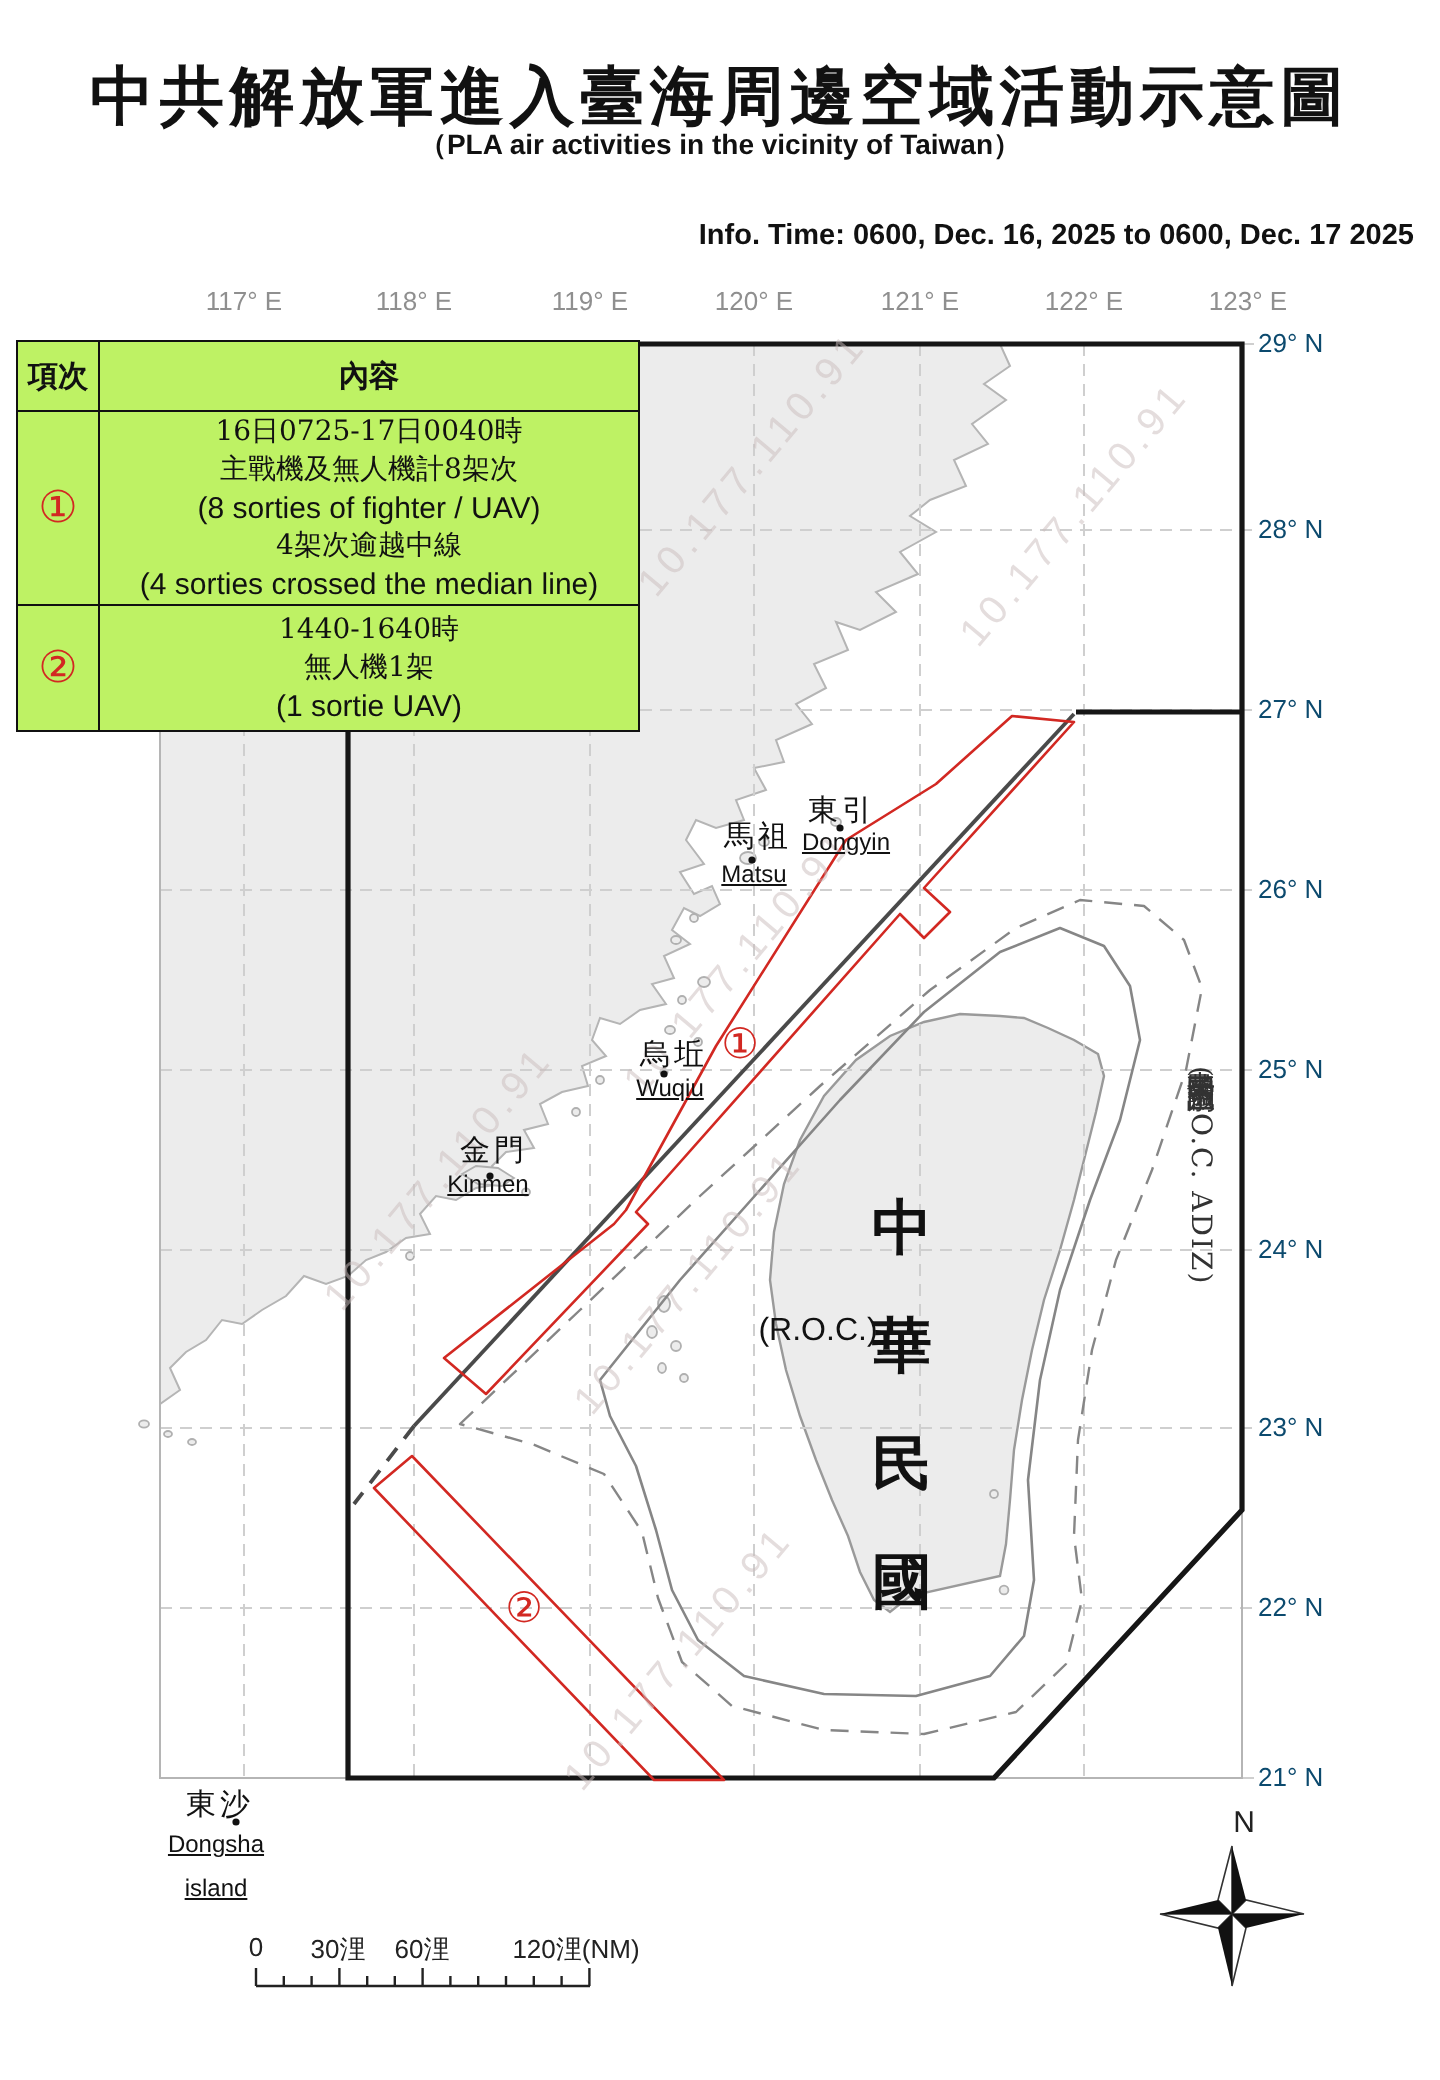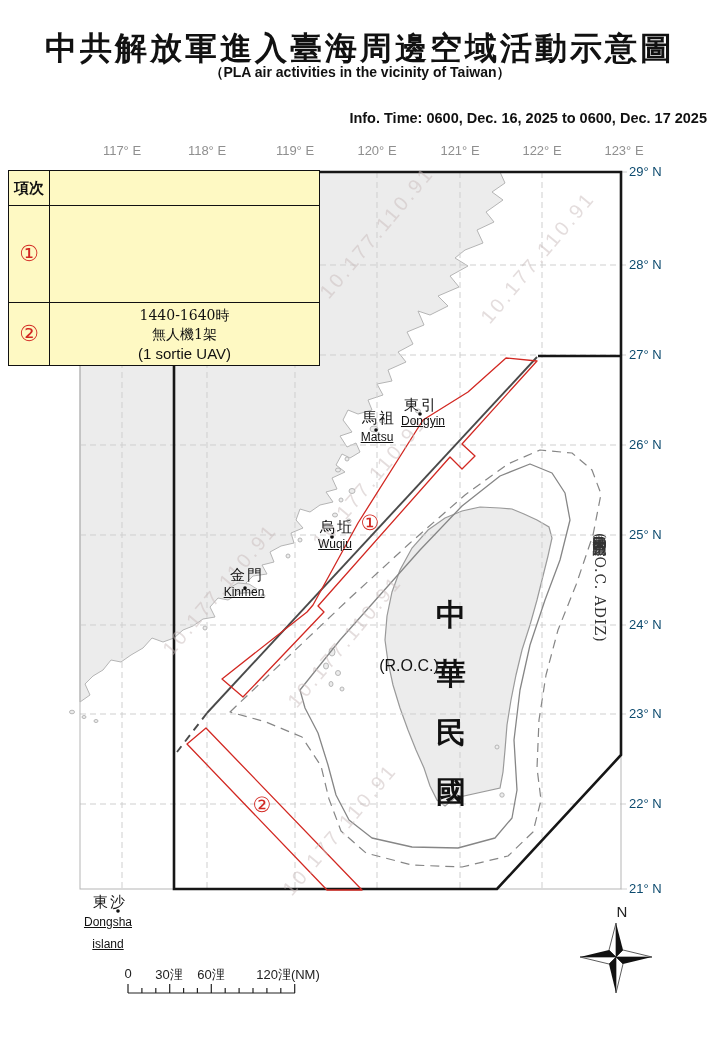--- a/index.html
+++ b/index.html
@@ -21,21 +21,21 @@
   .roc{left:374px;top:657px;width:70px;font-size:16px;text-align:center;}
   .adiz{left:591px;top:524px;height:252px;writing-mode:vertical-rl;font-family:"DejaVu Serif",serif;
         font-size:14px;color:#333;letter-spacing:1px;}
   .rednum{color:#d22822;}
   .cnum{font-size:21px;width:26px;height:26px;text-align:center;line-height:26px;}
   .wm{font-size:20px;letter-spacing:3px;color:rgba(202,188,188,0.5);transform:rotate(-50deg);
       white-space:nowrap;width:180px;text-align:center;}
   .compass-n{left:610px;top:903px;width:24px;text-align:center;font-size:15px;color:#222;}
   .sc{top:966px;font-size:13px;color:#222;text-align:center;}
   
-  .legend{left:8px;top:170px;width:312px;background:#fef9c3;border:1.6px solid #111;
+  .legend{left:8px;top:170px;width:312px;background:#bef264;border:1.6px solid #111;
           box-sizing:border-box;font-size:14.5px;}
   .lg-row{display:flex;border-top:1.2px solid #111;}
   .lg-row:first-child{border-top:none;}
   .lg-c1{width:40px;flex:0 0 40px;border-right:1.2px solid #111;display:flex;
          align-items:center;justify-content:center;}
   .lg-c2{flex:1;display:flex;flex-direction:column;align-items:center;justify-content:center;
          line-height:19px;padding:2px 0;}
   .lg-head{height:34px;}
   .lg-head .lg-c1,.lg-head .lg-c2{font-family:"DejaVu Serif",serif;font-weight:bold;font-size:15px;
          display:flex;align-items:center;justify-content:center;}
@@ -230,23 +230,31 @@
   <div class="abs compass-n">N</div>
 
   <div class="abs sc" style="left:120px;width:16px;">0</div>
   <div class="abs sc" style="left:147px;width:44px;">30浬</div>
   <div class="abs sc" style="left:189px;width:44px;">60浬</div>
   <div class="abs sc" style="left:240px;width:96px;">120浬(NM)</div>
 
   <div class="abs legend">
     <div class="lg-row lg-head">
       <div class="lg-c1">項次</div>
+      <div class="lg-c2">內容</div>
     </div>
     <div class="lg-row" style="height:96px;">
       <div class="lg-c1 lg-num">①</div>
+      <div class="lg-c2">
+        <div class="lg-zh">16日0725-17日0040時</div>
+        <div class="lg-zh">主戰機及無人機計8架次</div>
+        <div class="lg-en">(8 sorties of fighter / UAV)</div>
+        <div class="lg-zh">4架次逾越中線</div>
+        <div class="lg-en">(4 sorties crossed the median line)</div>
+      </div>
     </div>
     <div class="lg-row" style="height:62px;">
       <div class="lg-c1 lg-num">②</div>
       <div class="lg-c2">
         <div class="lg-zh">1440-1640時</div>
         <div class="lg-zh">無人機1架</div>
         <div class="lg-en">(1 sortie UAV)</div>
       </div>
     </div>
   </div>

